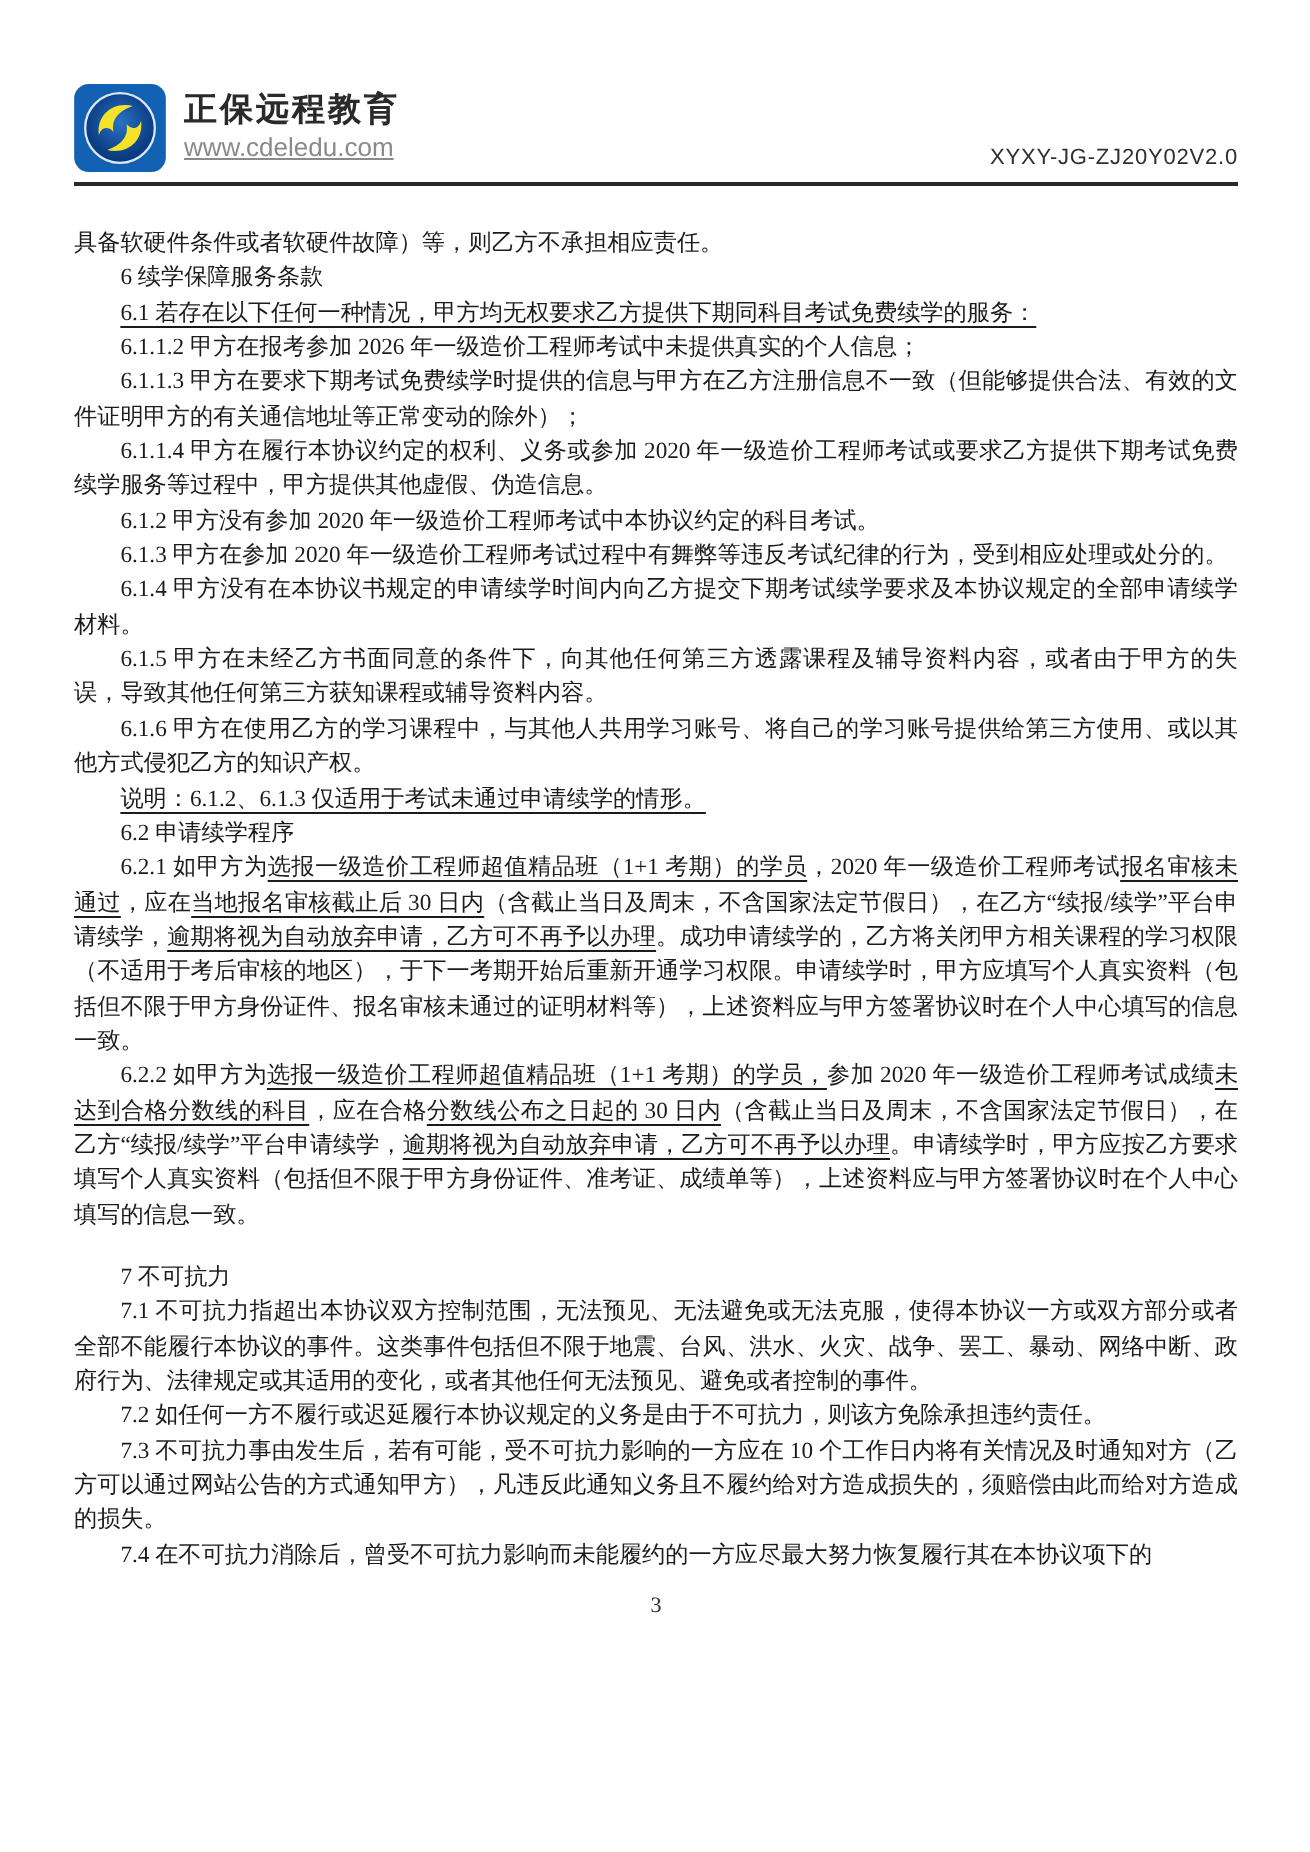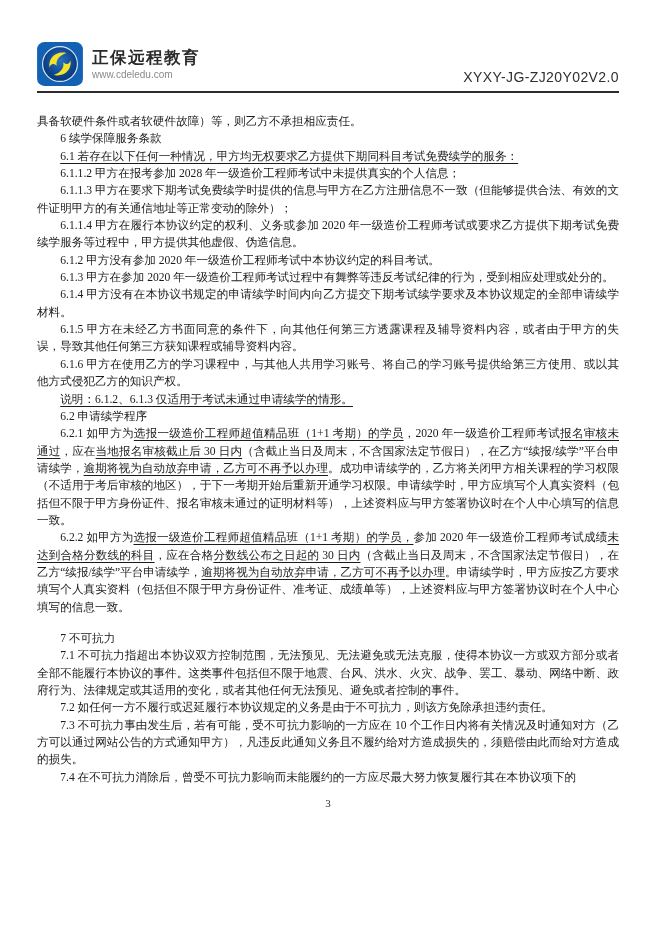--- a/index.html
+++ b/index.html
@@ -18,25 +18,25 @@
   }
   .brand{display:flex;align-items:center;gap:9px;}
   .logo-mark{width:46px;height:44px;display:block;}
   .brand-text{display:flex;flex-direction:column;line-height:1.15;}
   .brand-title{
     font-family:"Liberation Sans","DejaVu Sans",sans-serif;
     font-weight:bold;font-size:16.5px;color:#2a2a2a;letter-spacing:1.5px;
   }
   .brand-url{
     font-family:"Liberation Sans","DejaVu Sans",sans-serif;
-    font-size:10px;color:#8a8a8a;margin-top:2px;
+    font-size:13px;color:#8a8a8a;margin-top:2px;text-decoration:underline;
   }
   .doc-code{
     font-family:"Liberation Sans","DejaVu Sans",sans-serif;
-    font-size:14px;color:#2f2f2f;letter-spacing:.4px;margin-bottom:1px;margin-left:21px;
+    font-size:11px;color:#2f2f2f;letter-spacing:.4px;margin-bottom:1px;margin-left:21px;
   }
 
   
   main{padding-top:20px;}
   p.para{
     margin:0;text-indent:2em;text-align:justify;
     font-size:11.6px;line-height:17.35px;
     word-break:break-all;
   }
   p.noindent{text-indent:0;}
@@ -72,21 +72,21 @@
         <div class="brand-url">www.cdeledu.com</div>
       </div>
     </div>
     <div class="doc-code">XYXY-JG-ZJ20Y02V2.0</div>
   </header>
 
   <main id="doc-body">
       <p class="para noindent"><span>具备软硬件条件或者软硬件故障）等，则乙方不承担相应责任。</span></p>
       <p class="para bold"><span>6 续学保障服务条款</span></p>
       <p class="para"><span class="u">6.1 若存在以下任何一种情况，甲方均无权要求乙方提供下期同科目考试免费续学的服务：</span></p>
-      <p class="para"><span>6.1.1.2 甲方在报考参加 2028 年一级造价工程师考试中未提供真实的个人信息；</span></p>
+      <p class="para"><span>6.1.1.2 甲方在报考参加 2026 年一级造价工程师考试中未提供真实的个人信息；</span></p>
       <p class="para"><span>6.1.1.3 甲方在要求下期考试免费续学时提供的信息与甲方在乙方注册信息不一致（但能够提供合法、有效的文件证明甲方的有关通信地址等正常变动的除外）；</span></p>
       <p class="para"><span>6.1.1.4 甲方在履行本协议约定的权利、义务或参加 2020 年一级造价工程师考试或要求乙方提供下期考试免费续学服务等过程中，甲方提供其他虚假、伪造信息。</span></p>
       <p class="para"><span>6.1.2 甲方没有参加 2020 年一级造价工程师考试中本协议约定的科目考试。</span></p>
       <p class="para"><span>6.1.3 甲方在参加 2020 年一级造价工程师考试过程中有舞弊等违反考试纪律的行为，受到相应处理或处分的。</span></p>
       <p class="para"><span>6.1.4 甲方没有在本协议书规定的申请续学时间内向乙方提交下期考试续学要求及本协议规定的全部申请续学材料。</span></p>
       <p class="para"><span>6.1.5 甲方在未经乙方书面同意的条件下，向其他任何第三方透露课程及辅导资料内容，或者由于甲方的失误，导致其他任何第三方获知课程或辅导资料内容。</span></p>
       <p class="para"><span>6.1.6 甲方在使用乙方的学习课程中，与其他人共用学习账号、将自己的学习账号提供给第三方使用、或以其他方式侵犯乙方的知识产权。</span></p>
       <p class="para"><span class="u">说明：6.1.2、6.1.3 仅适用于考试未通过申请续学的情形。</span></p>
       <p class="para"><span>6.2 申请续学程序</span></p>
       <p class="para"><span>6.2.1 如甲方为</span><span class="u">选报一级造价工程师超值精品班（1+1 考期）的学员</span><span>，2020 年一级造价工程师考试</span><span class="u">报名审核未通过</span><span>，应在</span><span class="u">当地报名审核截止后 30 日内</span><span>（含截止当日及周末，不含国家法定节假日），在乙方“续报/续学”平台申请续学，</span><span class="u">逾期将视为自动放弃申请，乙方可不再予以办理</span><span>。成功申请续学的，乙方将关闭甲方相关课程的学习权限（不适用于考后审核的地区），于下一考期开始后重新开通学习权限。申请续学时，甲方应填写个人真实资料（包括但不限于甲方身份证件、报名审核未通过的证明材料等），上述资料应与甲方签署协议时在个人中心填写的信息一致。</span></p>

